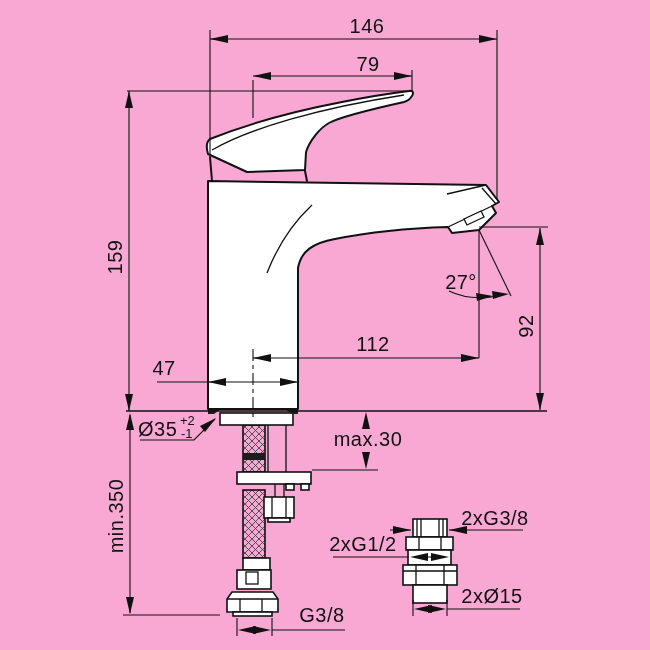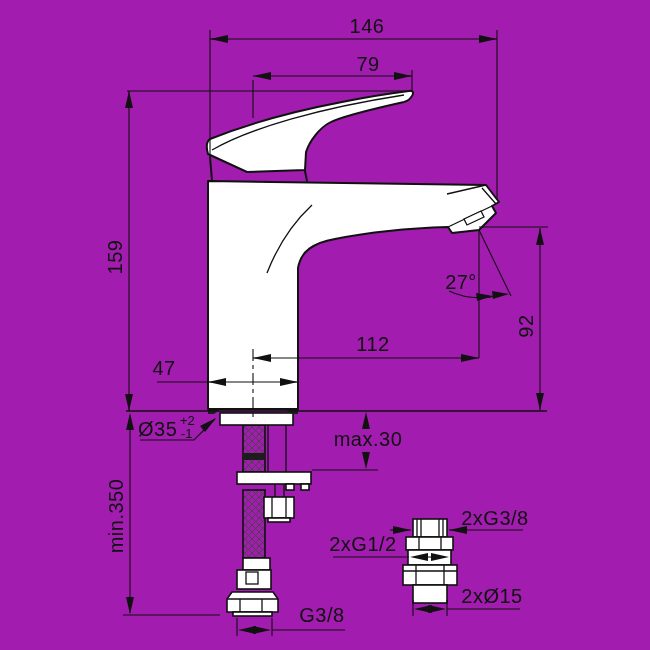--- a/index.html
+++ b/index.html
@@ -1,16 +1,16 @@
 <!DOCTYPE html>
 <html><head>
 <meta charset="utf-8">
 <style>
   html,body{margin:0;padding:0;background:#ffffff;}
-  .stage{width:650px;height:650px;background:#a21caf;position:relative;overflow:hidden;
+  .stage{width:650px;height:650px;background:#f9a8d4;position:relative;overflow:hidden;
          font-family:"Liberation Sans", sans-serif;}
   svg{display:block;}
   text{fill:#111;font-family:"Liberation Sans", sans-serif;font-size:20px;letter-spacing:0.5px;}
   text.small{font-size:13px;letter-spacing:0;}
   .outline{fill:#ffffff;stroke:#111;stroke-width:2;stroke-linejoin:round;}
   .outline-open{fill:none;stroke:#111;stroke-width:2;stroke-linejoin:round;stroke-linecap:round;}
   .detail{fill:none;stroke:#111;stroke-width:1.3;}
   .dim{fill:none;stroke:#111;stroke-width:1.1;}
   .dim-heavy{fill:none;stroke:#111;stroke-width:1.6;}
   .arrow{fill:#111;stroke:none;}

